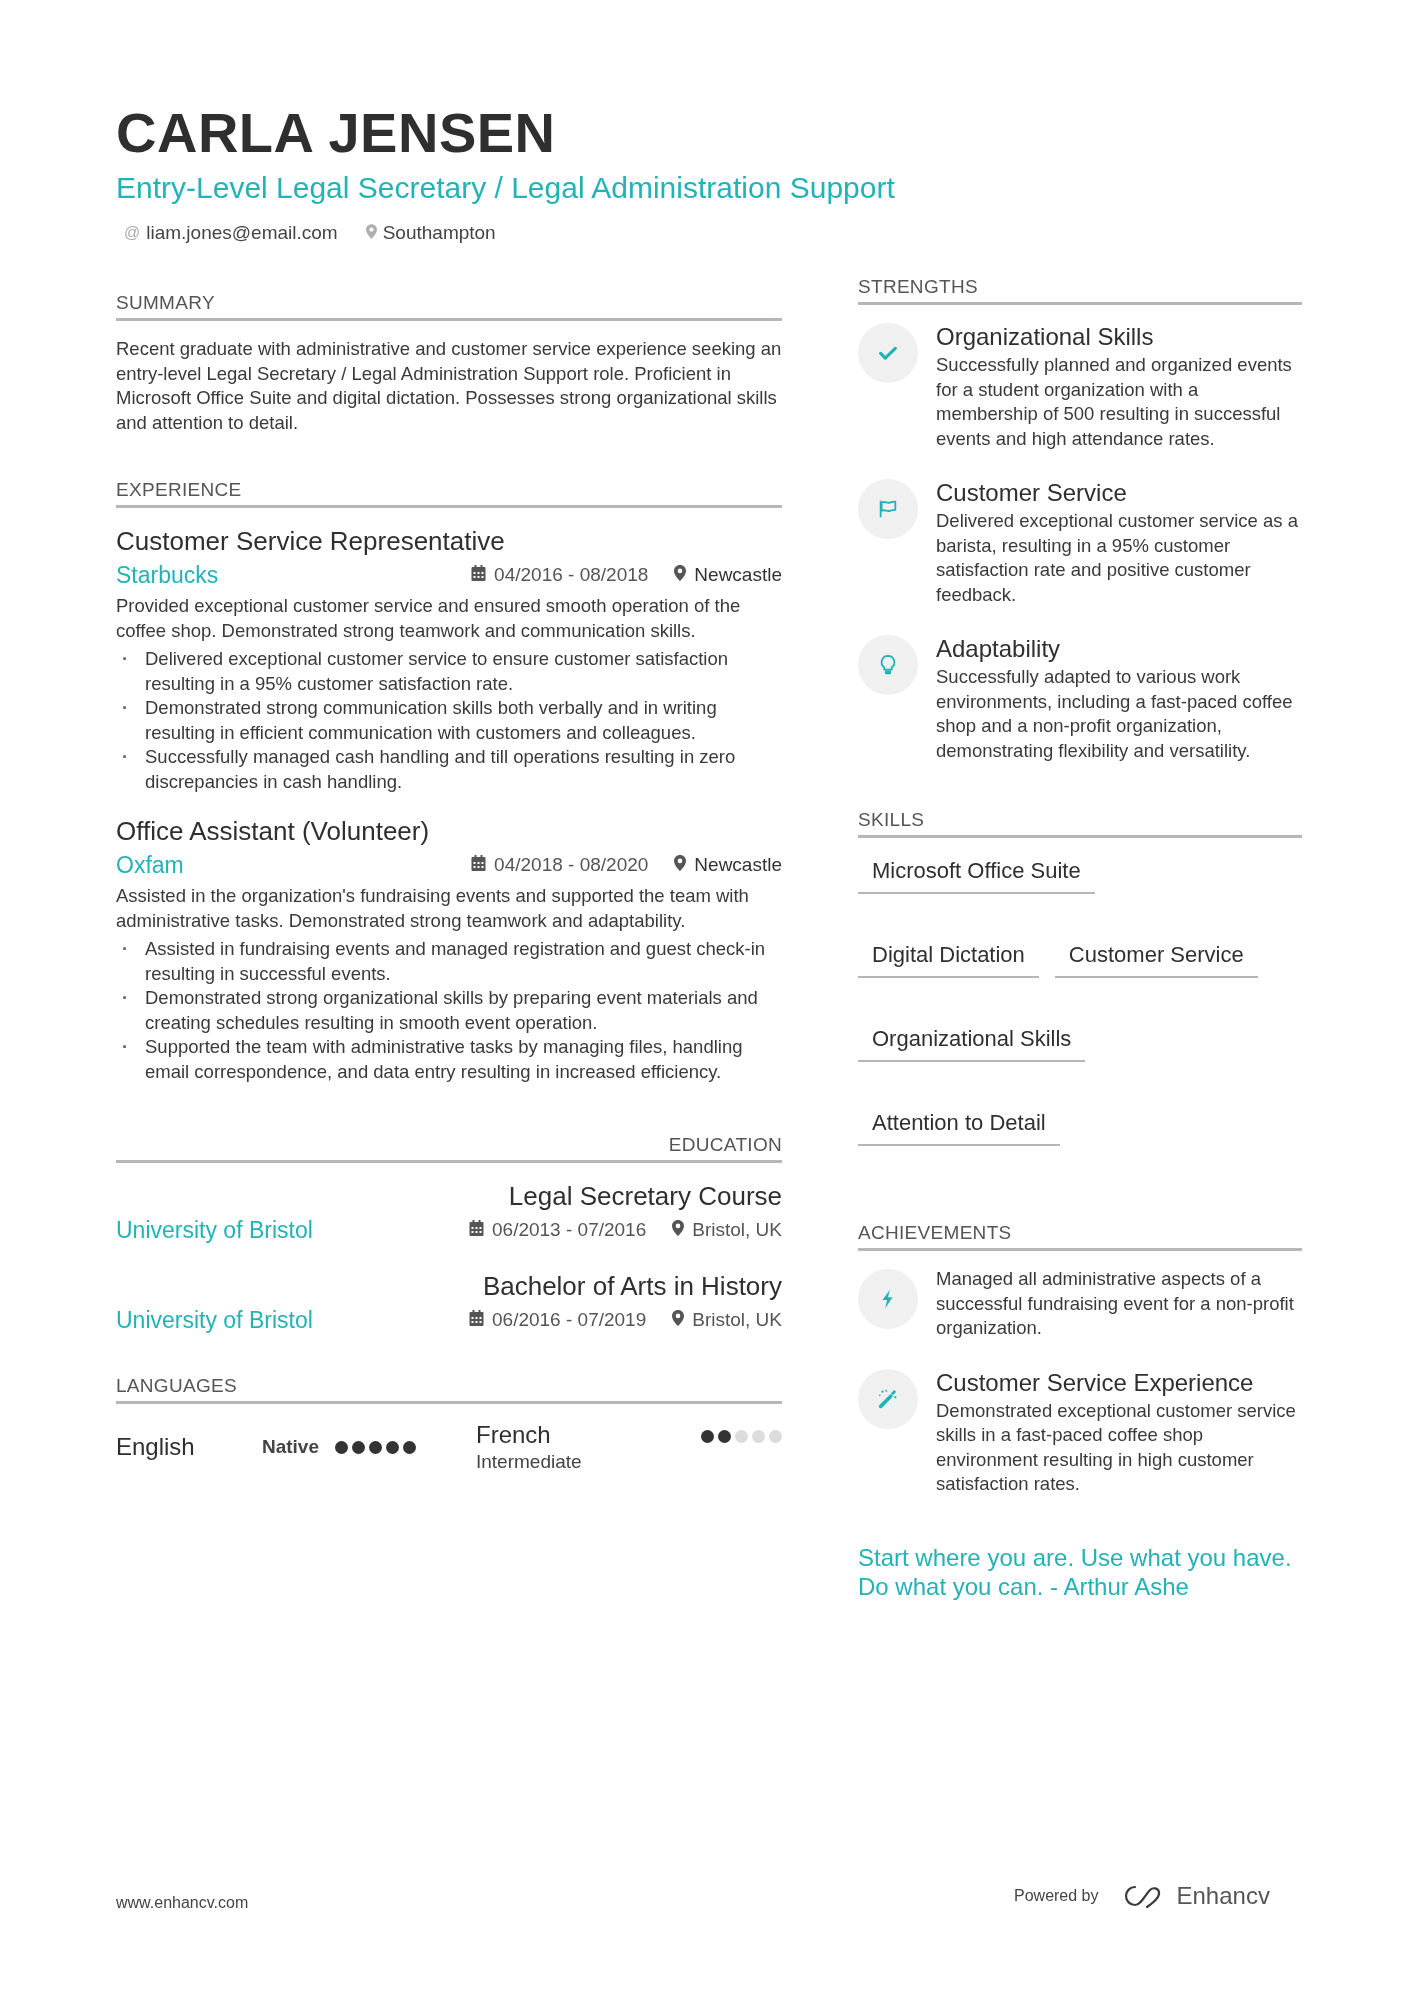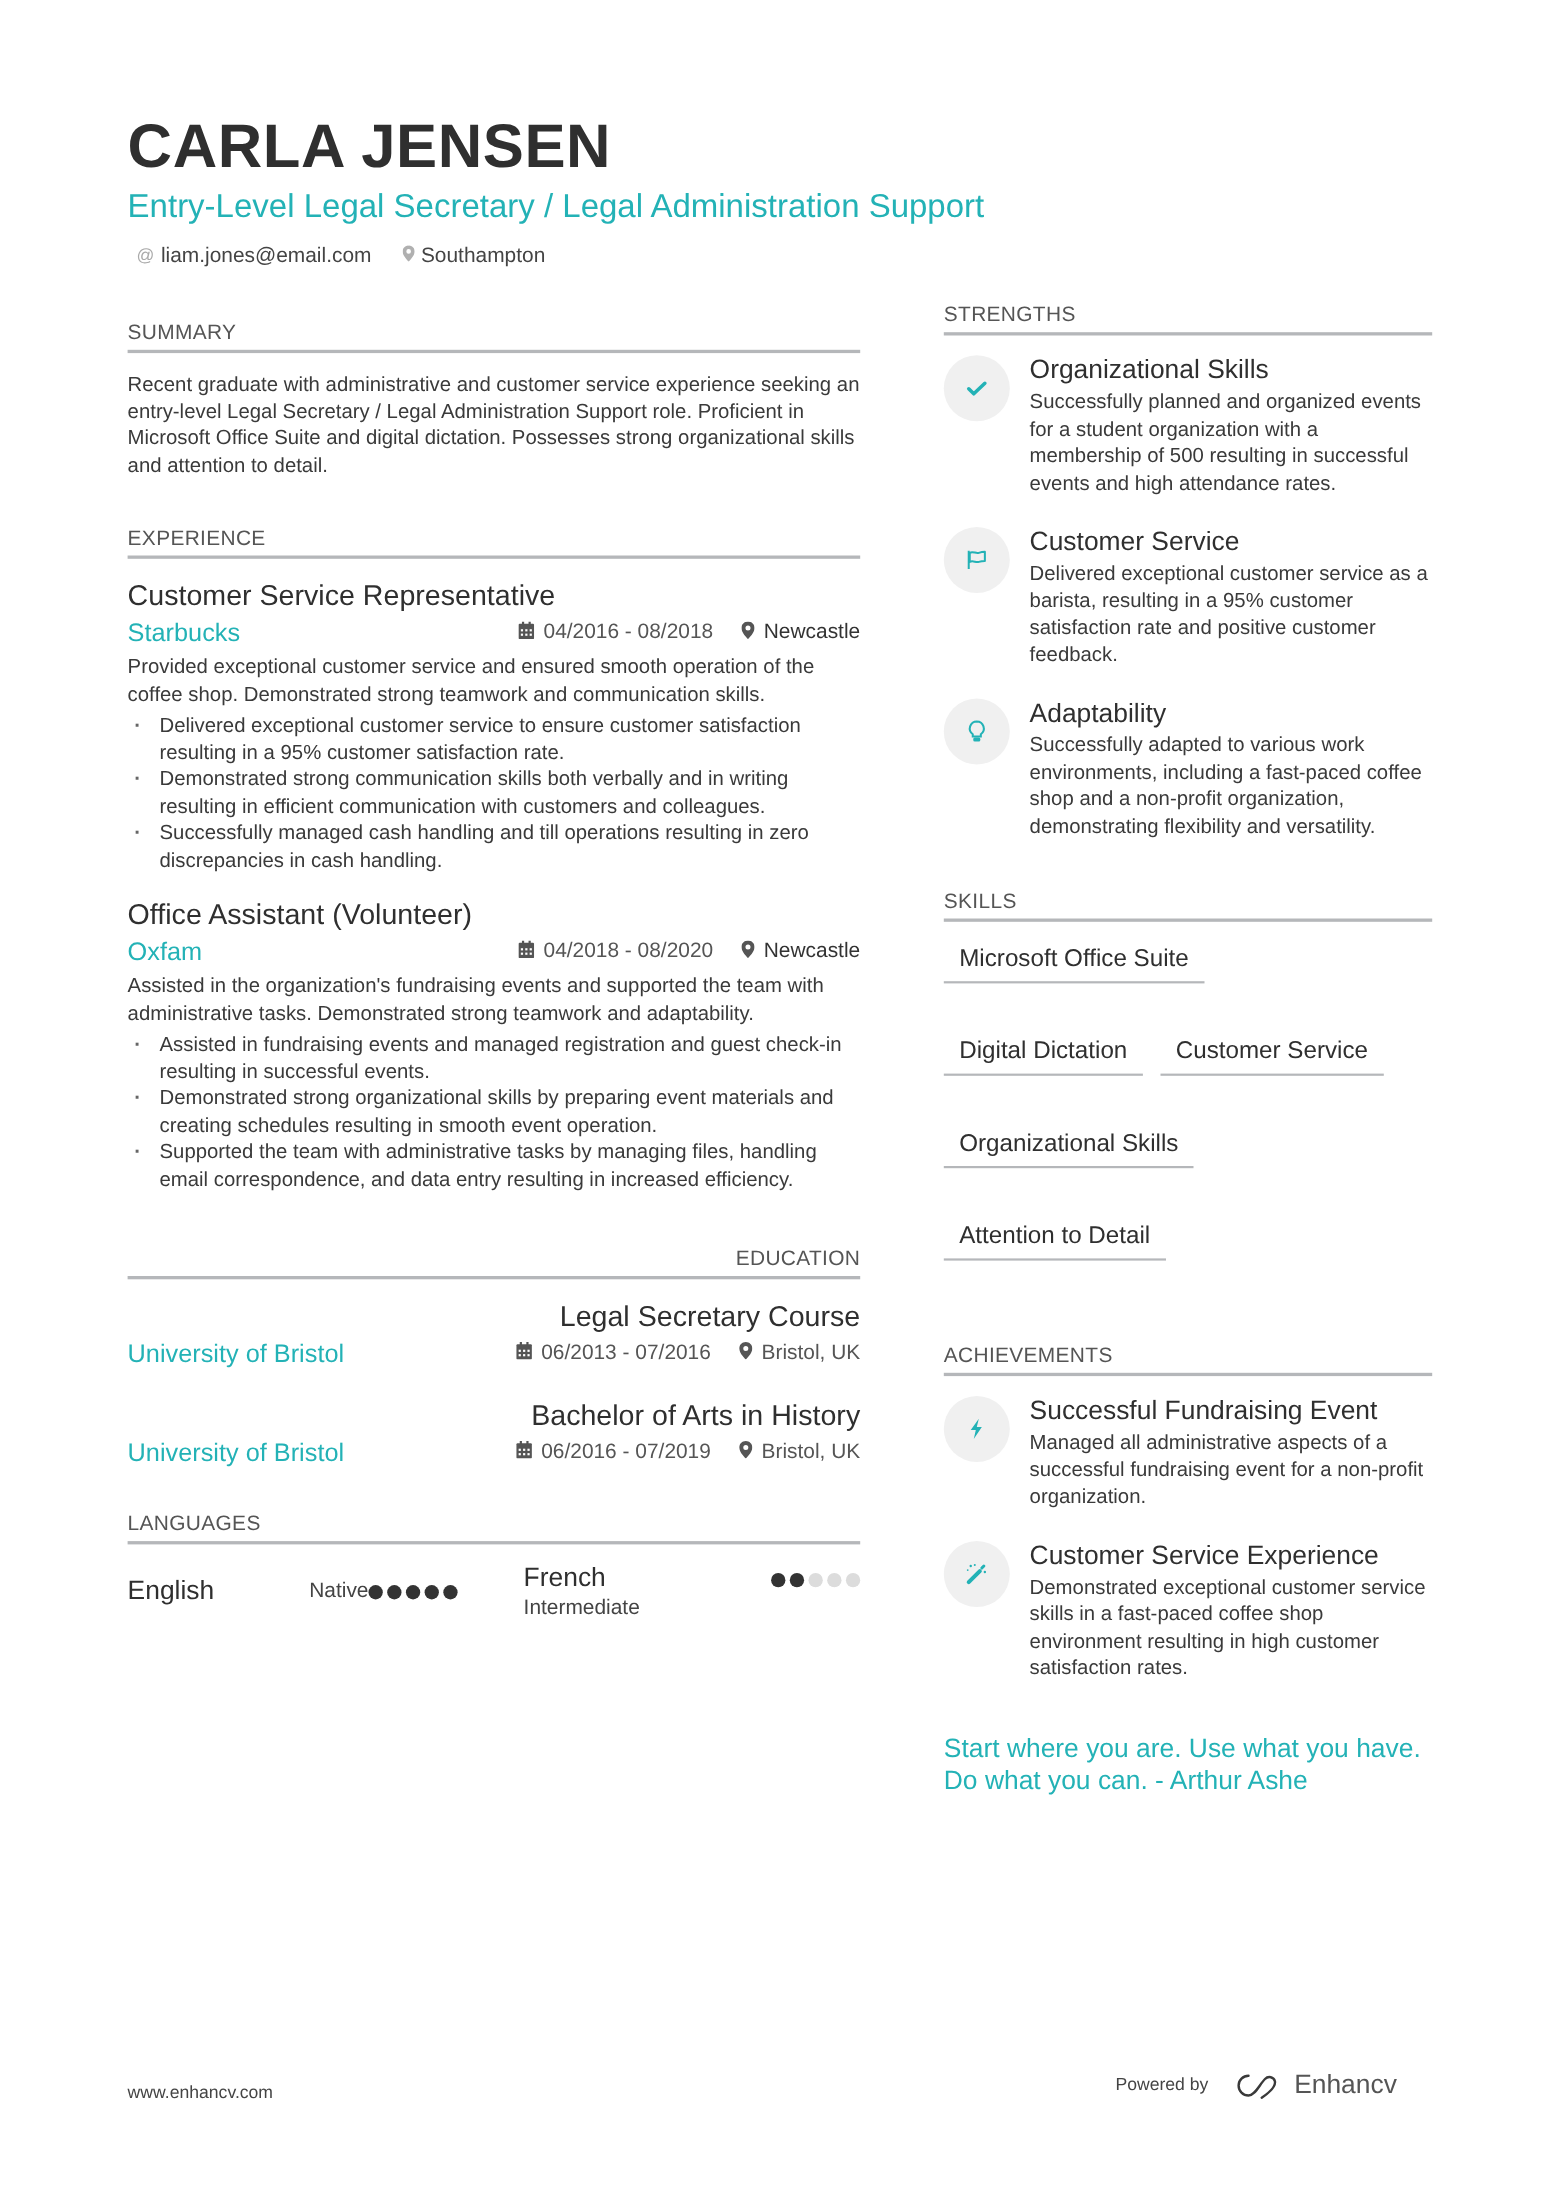--- a/index.html
+++ b/index.html
@@ -251,21 +251,21 @@
           </div>
         </div>
       </div>
     </div>
 
     <div class="section" style="margin-top:40px;">
       <div class="sec-title">LANGUAGES</div>
       <div class="langs">
         <div class="lang" style="width:300px; justify-content:space-between; align-items:center;">
           <span class="lang-name">English</span>
-          <span style="display:flex; align-items:center; ">
+          <span style="display:flex; align-items:center; gap:16px;font-weight:bold;">
             <span class="lang-level">Native</span>
             <span class="dots">
               <span class="dot"></span>
               <span class="dot"></span>
               <span class="dot"></span>
               <span class="dot"></span>
               <span class="dot"></span>
             </span>
           </span>
         </div>
@@ -347,21 +347,20 @@
     <div class="section" style="margin-top:76px;">
       <div class="sec-title">ACHIEVEMENTS</div>
 
       <div class="item">
         <div class="icon-circle">
           <svg viewBox="0 0 24 24">
               <path d="M14 2L6 13h5l-2 9 8-12h-5z" fill="#23b2b6"></path>
             </svg>
         </div>
         <div class="item-body">
-          <div class="item-title">Successful Fundraising Event</div>
           <div class="item-desc">Managed all administrative aspects of a successful fundraising event for a non-profit organization.</div>
         </div>
       </div>
 
       <div class="item">
         <div class="icon-circle">
           <svg viewBox="0 0 24 24">
               <path d="M4 20l11-11" stroke="#23b2b6" stroke-width="4" stroke-linecap="round"></path>
               <path d="M17 6l2-2" stroke="#23b2b6" stroke-width="3" stroke-linecap="round"></path>
               <g fill="#23b2b6">

